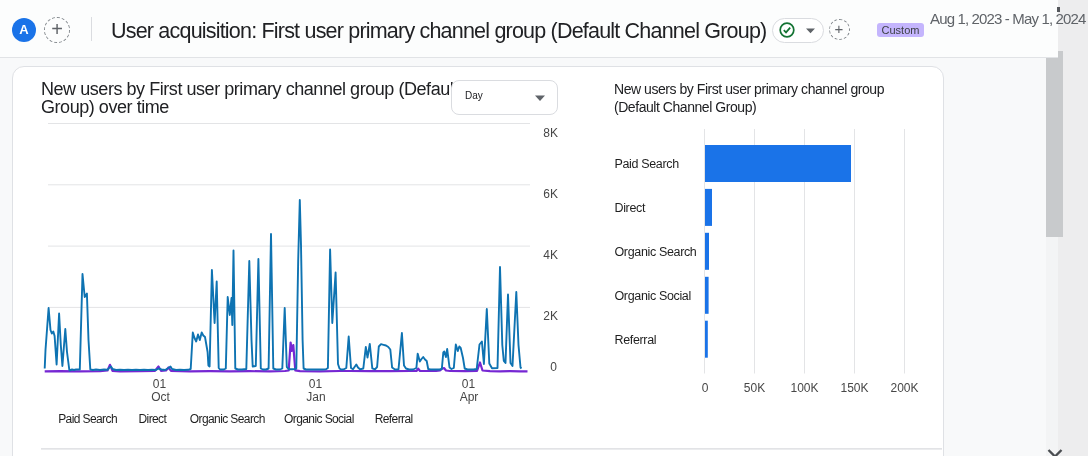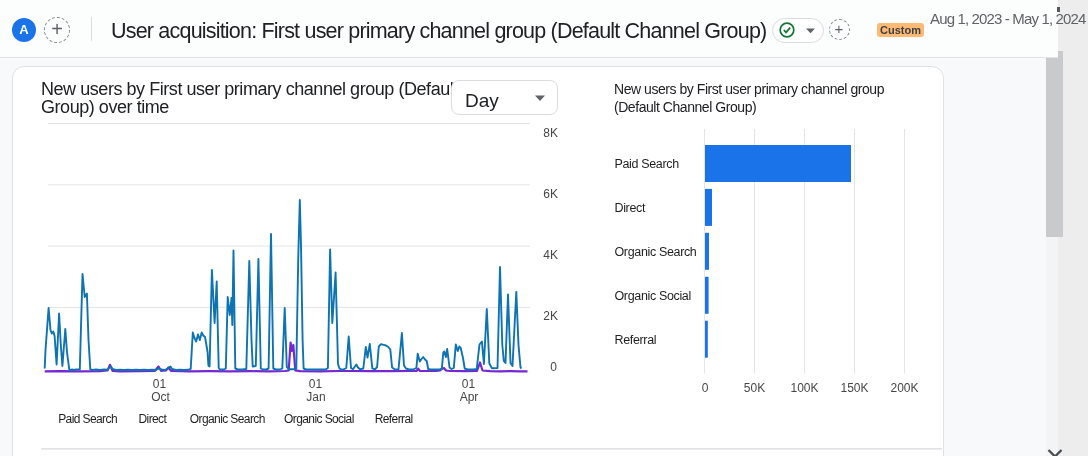--- a/index.html
+++ b/index.html
@@ -25,30 +25,30 @@
 <svg class="abs" style="left:779px;top:22px;" width="16" height="16" viewBox="0 0 16 16">
   <circle cx="8" cy="8" r="6.8" fill="none" stroke="#137333" stroke-width="1.7"></circle>
   <path d="M4.8 8.2 L7 10.4 L11.2 5.6" fill="none" stroke="#137333" stroke-width="1.7"></path>
 </svg>
 <svg class="abs" style="left:805px;top:27.5px;" width="11" height="6" viewBox="0 0 11 6">
   <path d="M1 0.5 H10 L5.5 5.3 Z" fill="#5f6368"></path>
 </svg>
 
 <div class="abs" style="left:828.5px;top:19px;width:21px;height:21px;border-radius:50%;border:1.4px dashed #80868b;color:#5f6368;font-size:15px;text-align:center;line-height:18px;">+</div>
 
-<div class="abs" style="left:877px;top:23px;width:47px;height:14px;background:#fdba74;border-radius:3px;color:#3c4043;font-size:11px;font-weight:bold;text-align:center;line-height:14px;">Custom</div>
+<div class="abs" style="left:877px;top:23px;width:47px;height:14px;background:#c4b5fd;border-radius:3px;color:#3c4043;font-size:11px;font-weight:normal;text-align:center;line-height:14px;">Custom</div>
 
 <div class="t" style="left:930px;top:10px;font-size:15px;letter-spacing:-0.85px;color:#5f6368;z-index:30;">Aug 1, 2023 - May 1, 2024</div>
 
 <div class="abs" style="left:12px;top:66px;width:932px;height:404px;background:#fff;border:1px solid #dfe1e5;border-radius:12px;"></div>
 
 <div class="abs" style="left:41px;top:80px;font-size:18px;letter-spacing:-0.45px;line-height:18px;color:#202124;white-space:nowrap;">New users by First user primary channel group (Default Channel<br>Group) over time</div>
 
 <div class="abs" style="left:451px;top:80px;width:107px;height:35px;border:1px solid #dadce0;border-radius:8px;background:#fff;"></div>
-<div class="t" style="left:465px;top:90px;font-size:19px;color:#202124;">Day</div>
+<div class="t" style="left:465px;top:90px;font-size:10px;color:#202124;">Day</div>
 <svg class="abs" style="left:534px;top:95px;" width="12" height="7" viewBox="0 0 12 7">
   <path d="M1 0.5 H11 L6 6 Z" fill="#5f6368"></path>
 </svg>
 
 <div class="abs" style="left:614px;top:80px;font-size:14px;letter-spacing:-0.45px;line-height:18px;color:#202124;white-space:nowrap;">New users by First user primary channel group<br>(Default Channel Group)</div>
 
 <svg class="abs" style="left:0;top:0;" width="1088" height="456" viewBox="0 0 1088 456">
 
   <g stroke="#e3e4e6" stroke-width="1">
     <line x1="48" y1="123.5" x2="530" y2="123.5"></line>

